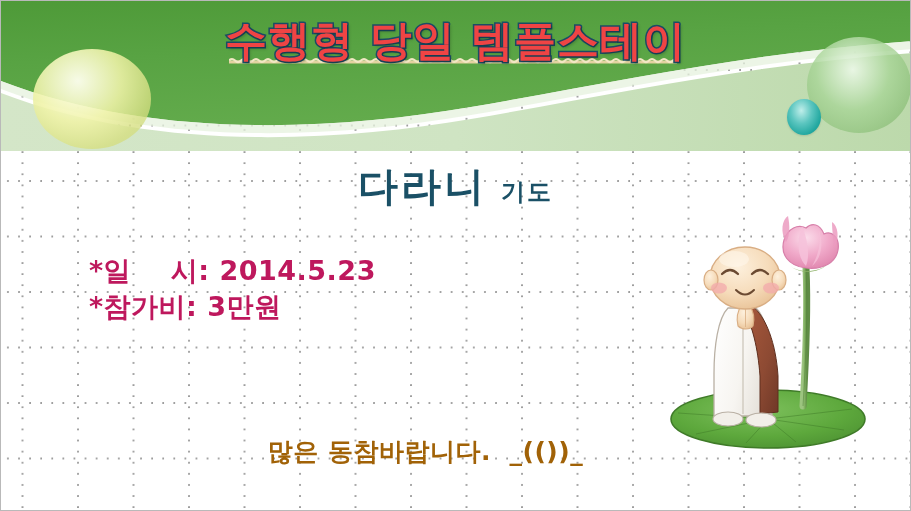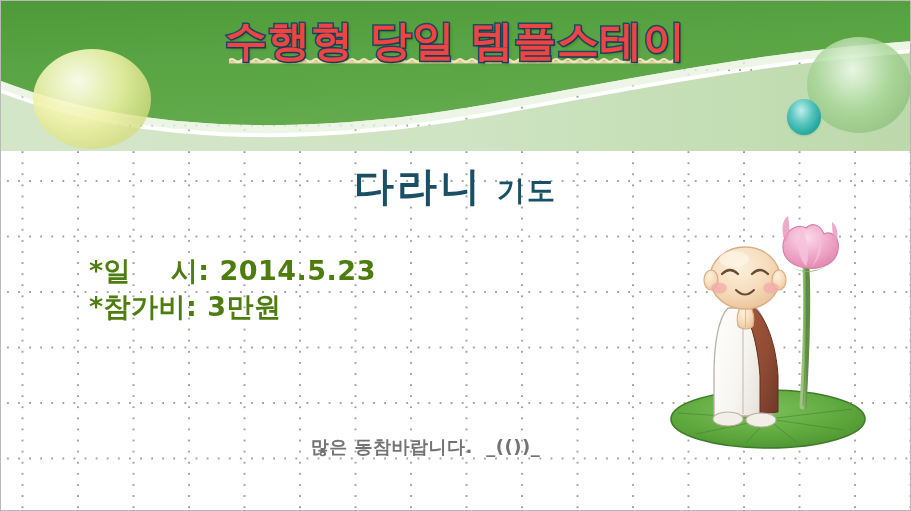--- a/index.html
+++ b/index.html
@@ -114,45 +114,45 @@
     color: #1a5066;
     white-space: nowrap;
   }
   .heading .big {
     font-size: 40px;
     font-weight: 700;
     letter-spacing: 3px;
     vertical-align: baseline;
   }
   .heading .small {
-    font-size: 28px;
+    font-size: 24px;
     font-weight: 700;
     letter-spacing: 2px;
     margin-left: 14px;
   }
 
   .details {
     position: absolute;
     left: 88px; top: 252px;
-    color: #4d7c0f;
+    color: #be185d;
   }
   .detail-row {
     font-size: 27px;
     font-weight: 700;
     line-height: 1.33;
     white-space: pre;
     letter-spacing: 0.5px;
   }
 
   .footer-note {
     position: absolute;
     left: 0; right: 0; top: 434px;
     text-align: center;
-    color: #737373;
-    font-size: 18px;
+    color: #a16207;
+    font-size: 25px;
     font-weight: 700;
     letter-spacing: 0.5px;
     white-space: pre;
     padding-right: 60px;
     box-sizing: border-box;
   }
 
   
   .illustration {
     position: absolute;

